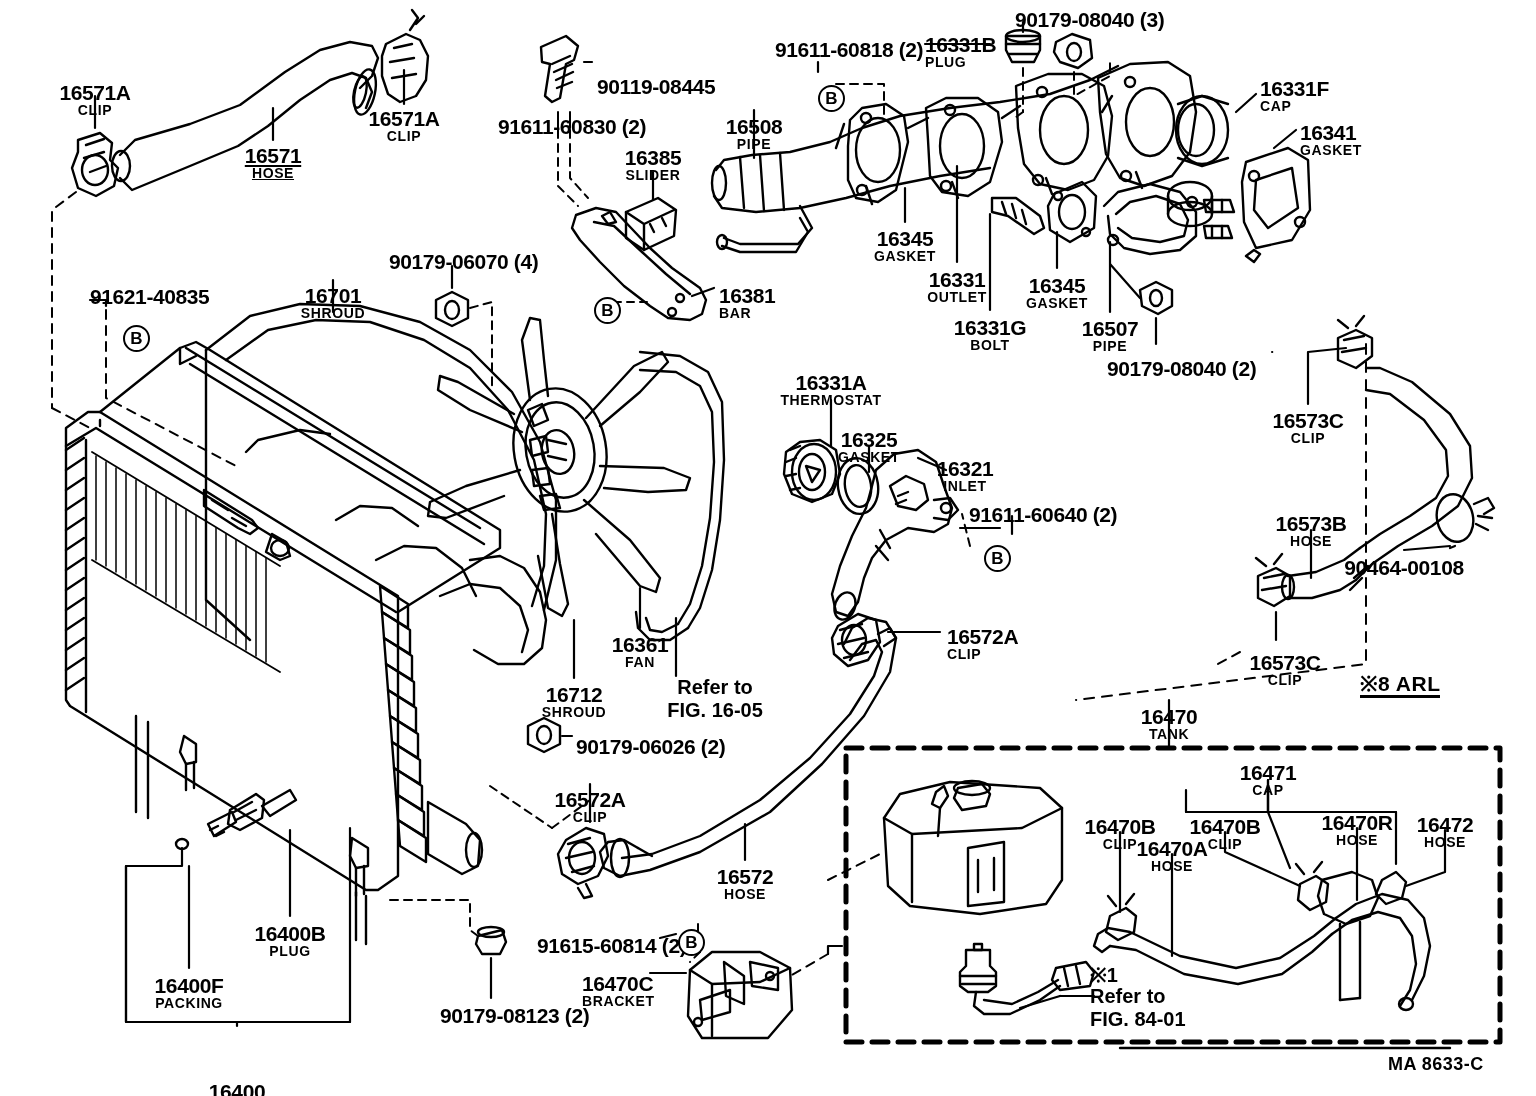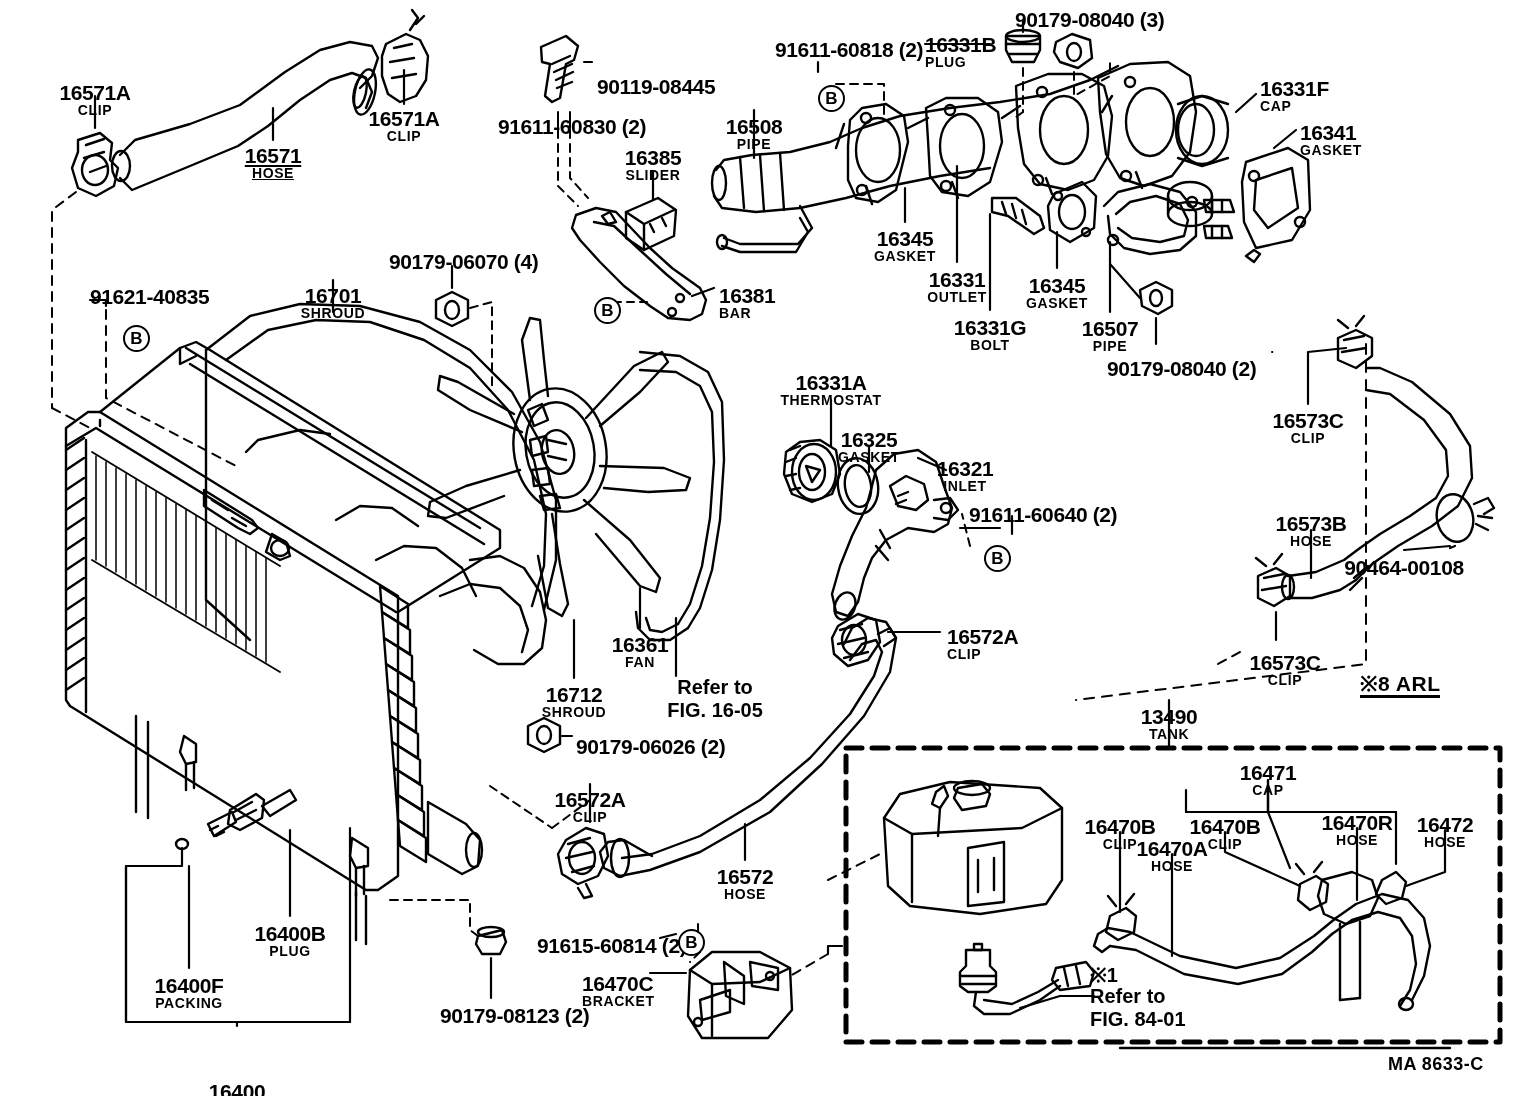--- a/index.html
+++ b/index.html
@@ -581,21 +581,21 @@
       </div>
       <div class="lbl ctr" style="left: 189px; top: 975px;">
         <div class="num">16400F</div>
         <div class="sub">PACKING</div>
       </div>
       <div class="lbl ctr" style="left: 237px; top: 1033px; margin-top: 48px;">
         <div class="num">16400</div>
         <div class="sub">RADIATOR</div>
       </div>
       <div class="lbl ctr" style="left: 1169px; top: 706px;">
-        <div class="num">13490</div>
+        <div class="num">16470</div>
         <div class="sub">TANK</div>
       </div>
       <div class="lbl ctr" style="left: 1268px; top: 762px;">
         <div class="num">16471</div>
         <div class="sub">CAP</div>
       </div>
       <div class="lbl ctr" style="left: 1120px; top: 816px;">
         <div class="num">16470B</div>
         <div class="sub">CLIP</div>
       </div>

